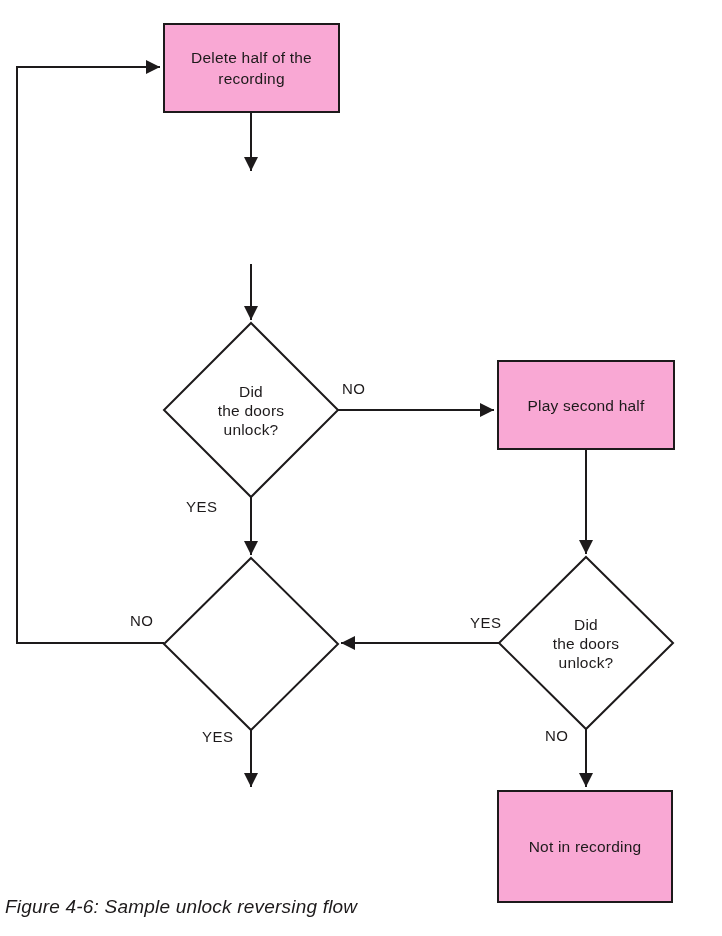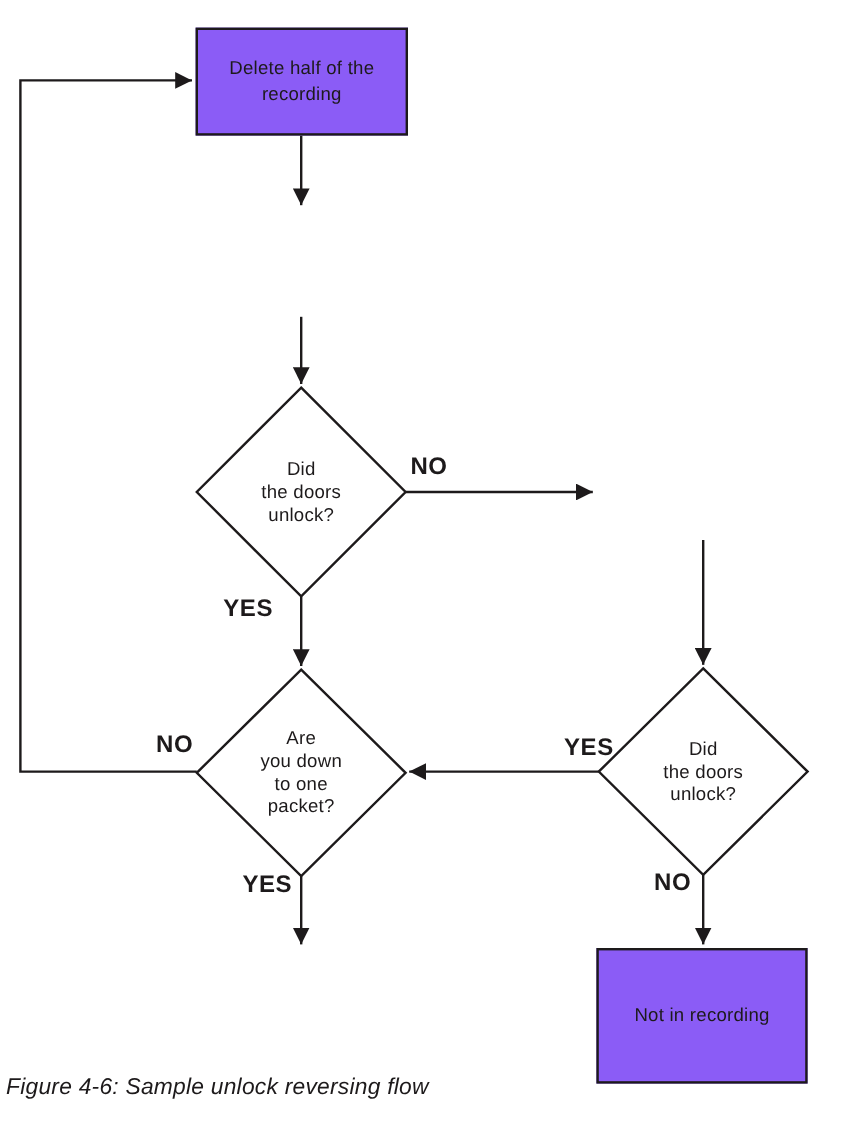--- a/index.html
+++ b/index.html
@@ -26,42 +26,41 @@
   .node {
     position: absolute;
     box-sizing: border-box;
     display: flex;
     align-items: center;
     justify-content: center;
     text-align: center;
   }
   .process {
     border: 2px solid #1d1a1b;
-    background: #8b5cf6;
+    background: #f9a8d4;
   }
   .node-label {
     font-size: 15.5px;
     line-height: 21px;
     white-space: pre-line;
     letter-spacing: 0.2px;
   }
   .decision-label {
     position: absolute;
     text-align: center;
     font-size: 15.5px;
     line-height: 19px;
     white-space: pre-line;
     letter-spacing: 0.2px;
   }
   .edge-label {
     position: absolute;
-    font-size: 20px;
+    font-size: 15px;
     line-height: 20px;
     letter-spacing: 0.5px;
-    font-weight: bold;
   }
   .caption {
     position: absolute;
     left: 5px;
     top: 896px;
     font-size: 19px;
     font-style: italic;
     letter-spacing: 0.2px;
   }
 </style>
@@ -99,38 +98,37 @@
     <polygon points="586,557 673,643 586,729 499,643" fill="#ffffff" stroke="#1d1a1b" stroke-width="2"></polygon>
     <polygon points="251,558 338,644 251,730 164,644" fill="#ffffff" stroke="#1d1a1b" stroke-width="2"></polygon>
   </svg>
 
   <div class="node process" style="left:163px; top:23px; width:177px; height:90px;">
     <span class="node-label">Delete half of the
 recording</span>
   </div>
 
 
+  <div class="node process" style="left:497px; top:360px; width:178px; height:90px;">
+    <span class="node-label">Play second half</span>
+  </div>
 
 
   <div class="node process" style="left:497px; top:790px; width:176px; height:113px;">
     <span class="node-label">Not in recording</span>
   </div>
 
   <div class="decision-label" style="left:181px; top:382px; width:140px;">Did
 the doors
 unlock?</div>
 
   <div class="decision-label" style="left:516px; top:615px; width:140px;">Did
 the doors
 unlock?</div>
 
-  <div class="decision-label" style="left:181px; top:606px; width:140px;">Are
-you down
-to one
-packet?</div>
 
   <div class="edge-label" style="left:342px; top:379px;">NO</div>
 
   <div class="edge-label" style="left:186px; top:497px;">YES</div>
 
   <div class="edge-label" style="left:470px; top:613px;">YES</div>
 
   <div class="edge-label" style="left:545px; top:726px;">NO</div>
 
   <div class="edge-label" style="left:130px; top:611px;">NO</div>

